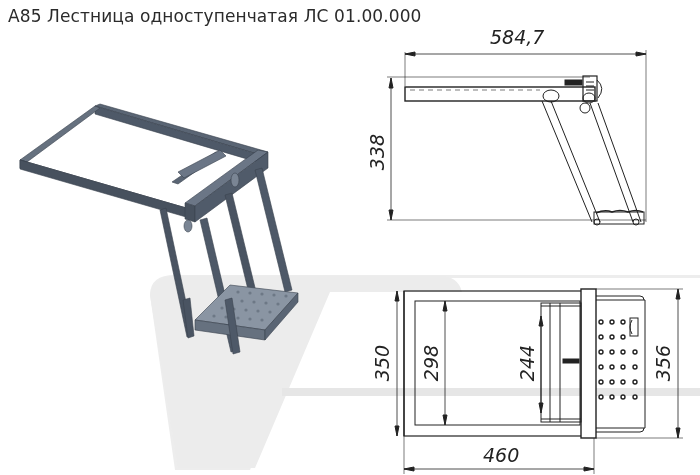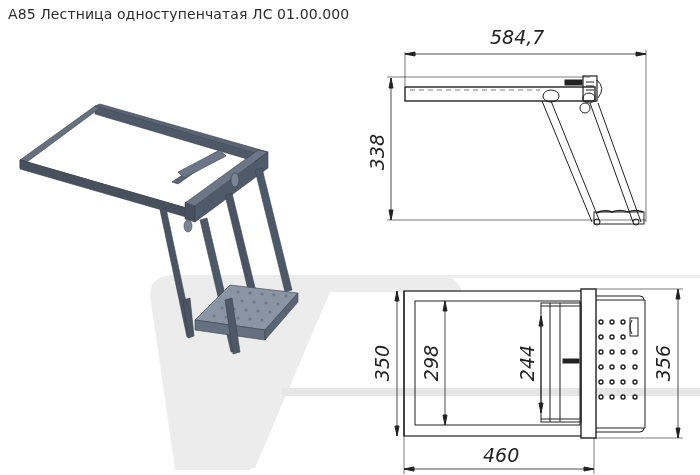--- a/index.html
+++ b/index.html
@@ -1,18 +1,18 @@
 <!DOCTYPE html>
 <html><head>
   <meta charset="utf-8">
   <style>
     html, body { margin: 0; padding: 0; background: #ffffff; }
     body { width: 700px; height: 475px; position: relative; overflow: hidden;
            font-family: "DejaVu Sans", sans-serif; }
-    .title { position: absolute; left: 8px; top: 6px; font-size: 14px; color: #2b2b2b;
+    .title { position: absolute; left: 8px; top: 6px; font-size: 17px; color: #2b2b2b;
              letter-spacing: 0.1px; white-space: nowrap; }
     svg { position: absolute; left: 0; top: 0; }
     .dim { font-family: "DejaVu Sans", sans-serif; font-style: italic; font-size: 19px; fill: #222; }
   </style>
 </head>
 <body>
 
 <div class="title">А85 Лестница одноступенчатая ЛС 01.00.000</div>
 
 <svg width="700" height="475" viewBox="0 0 700 475">

